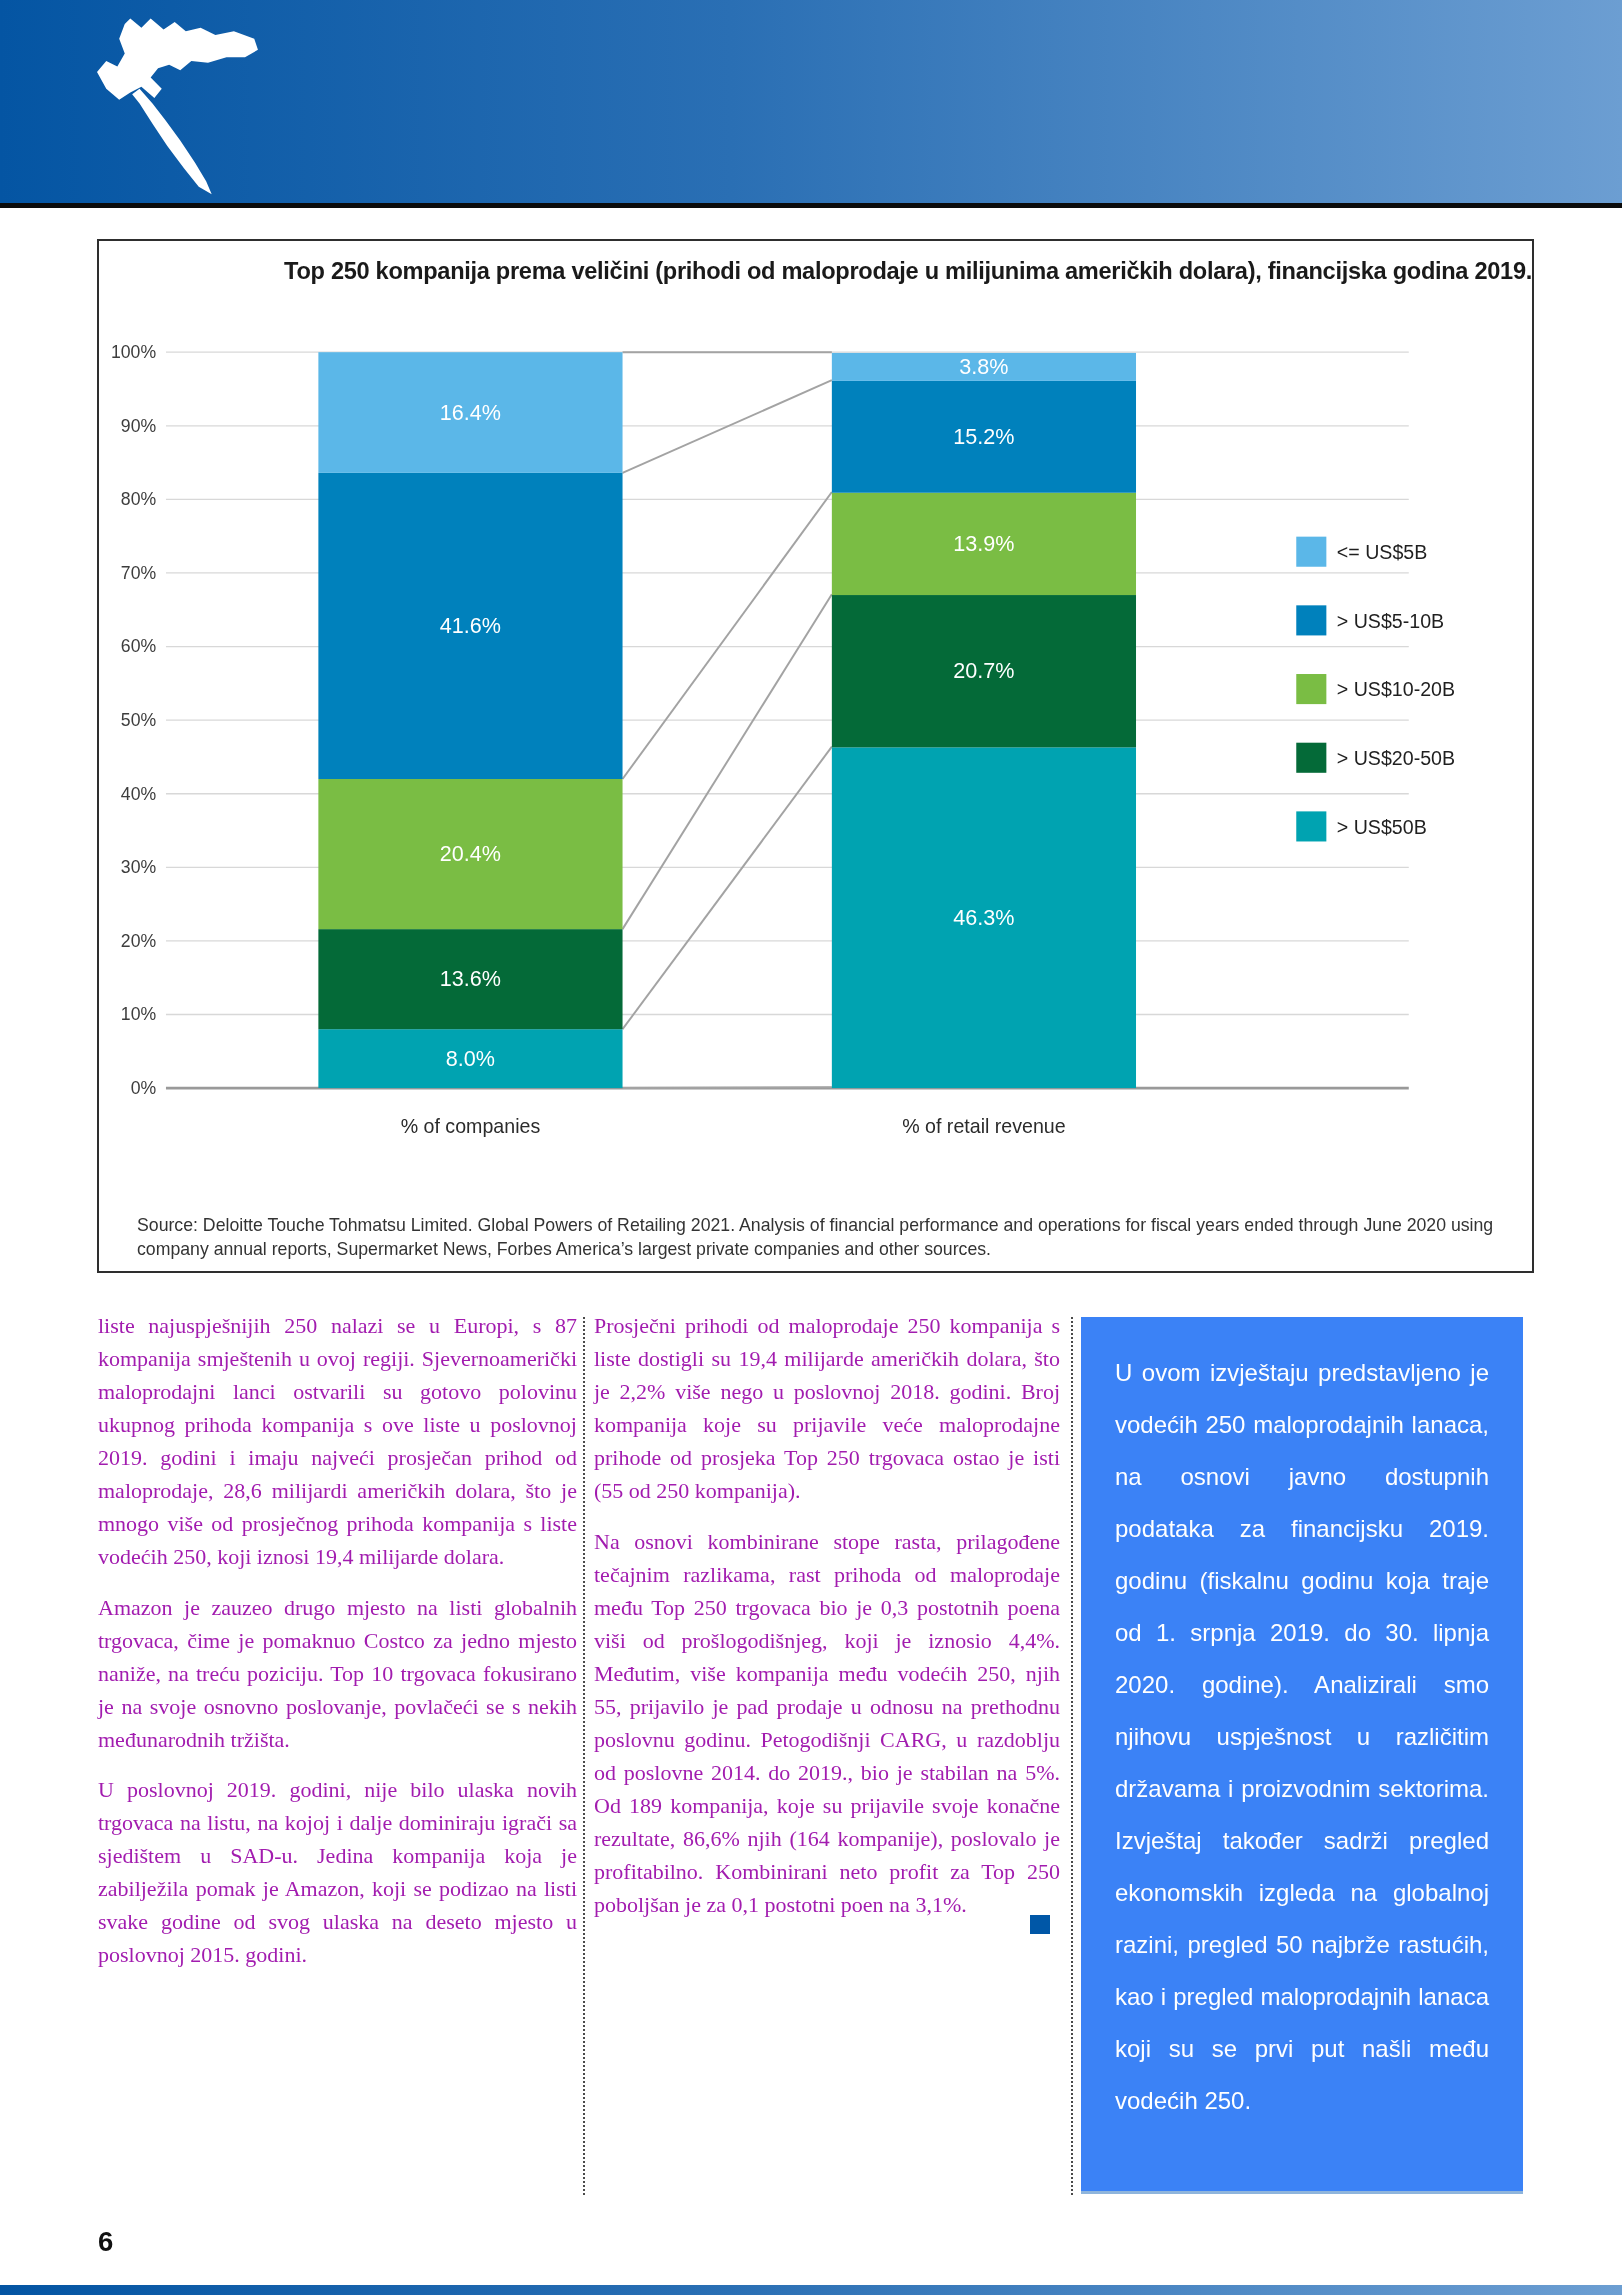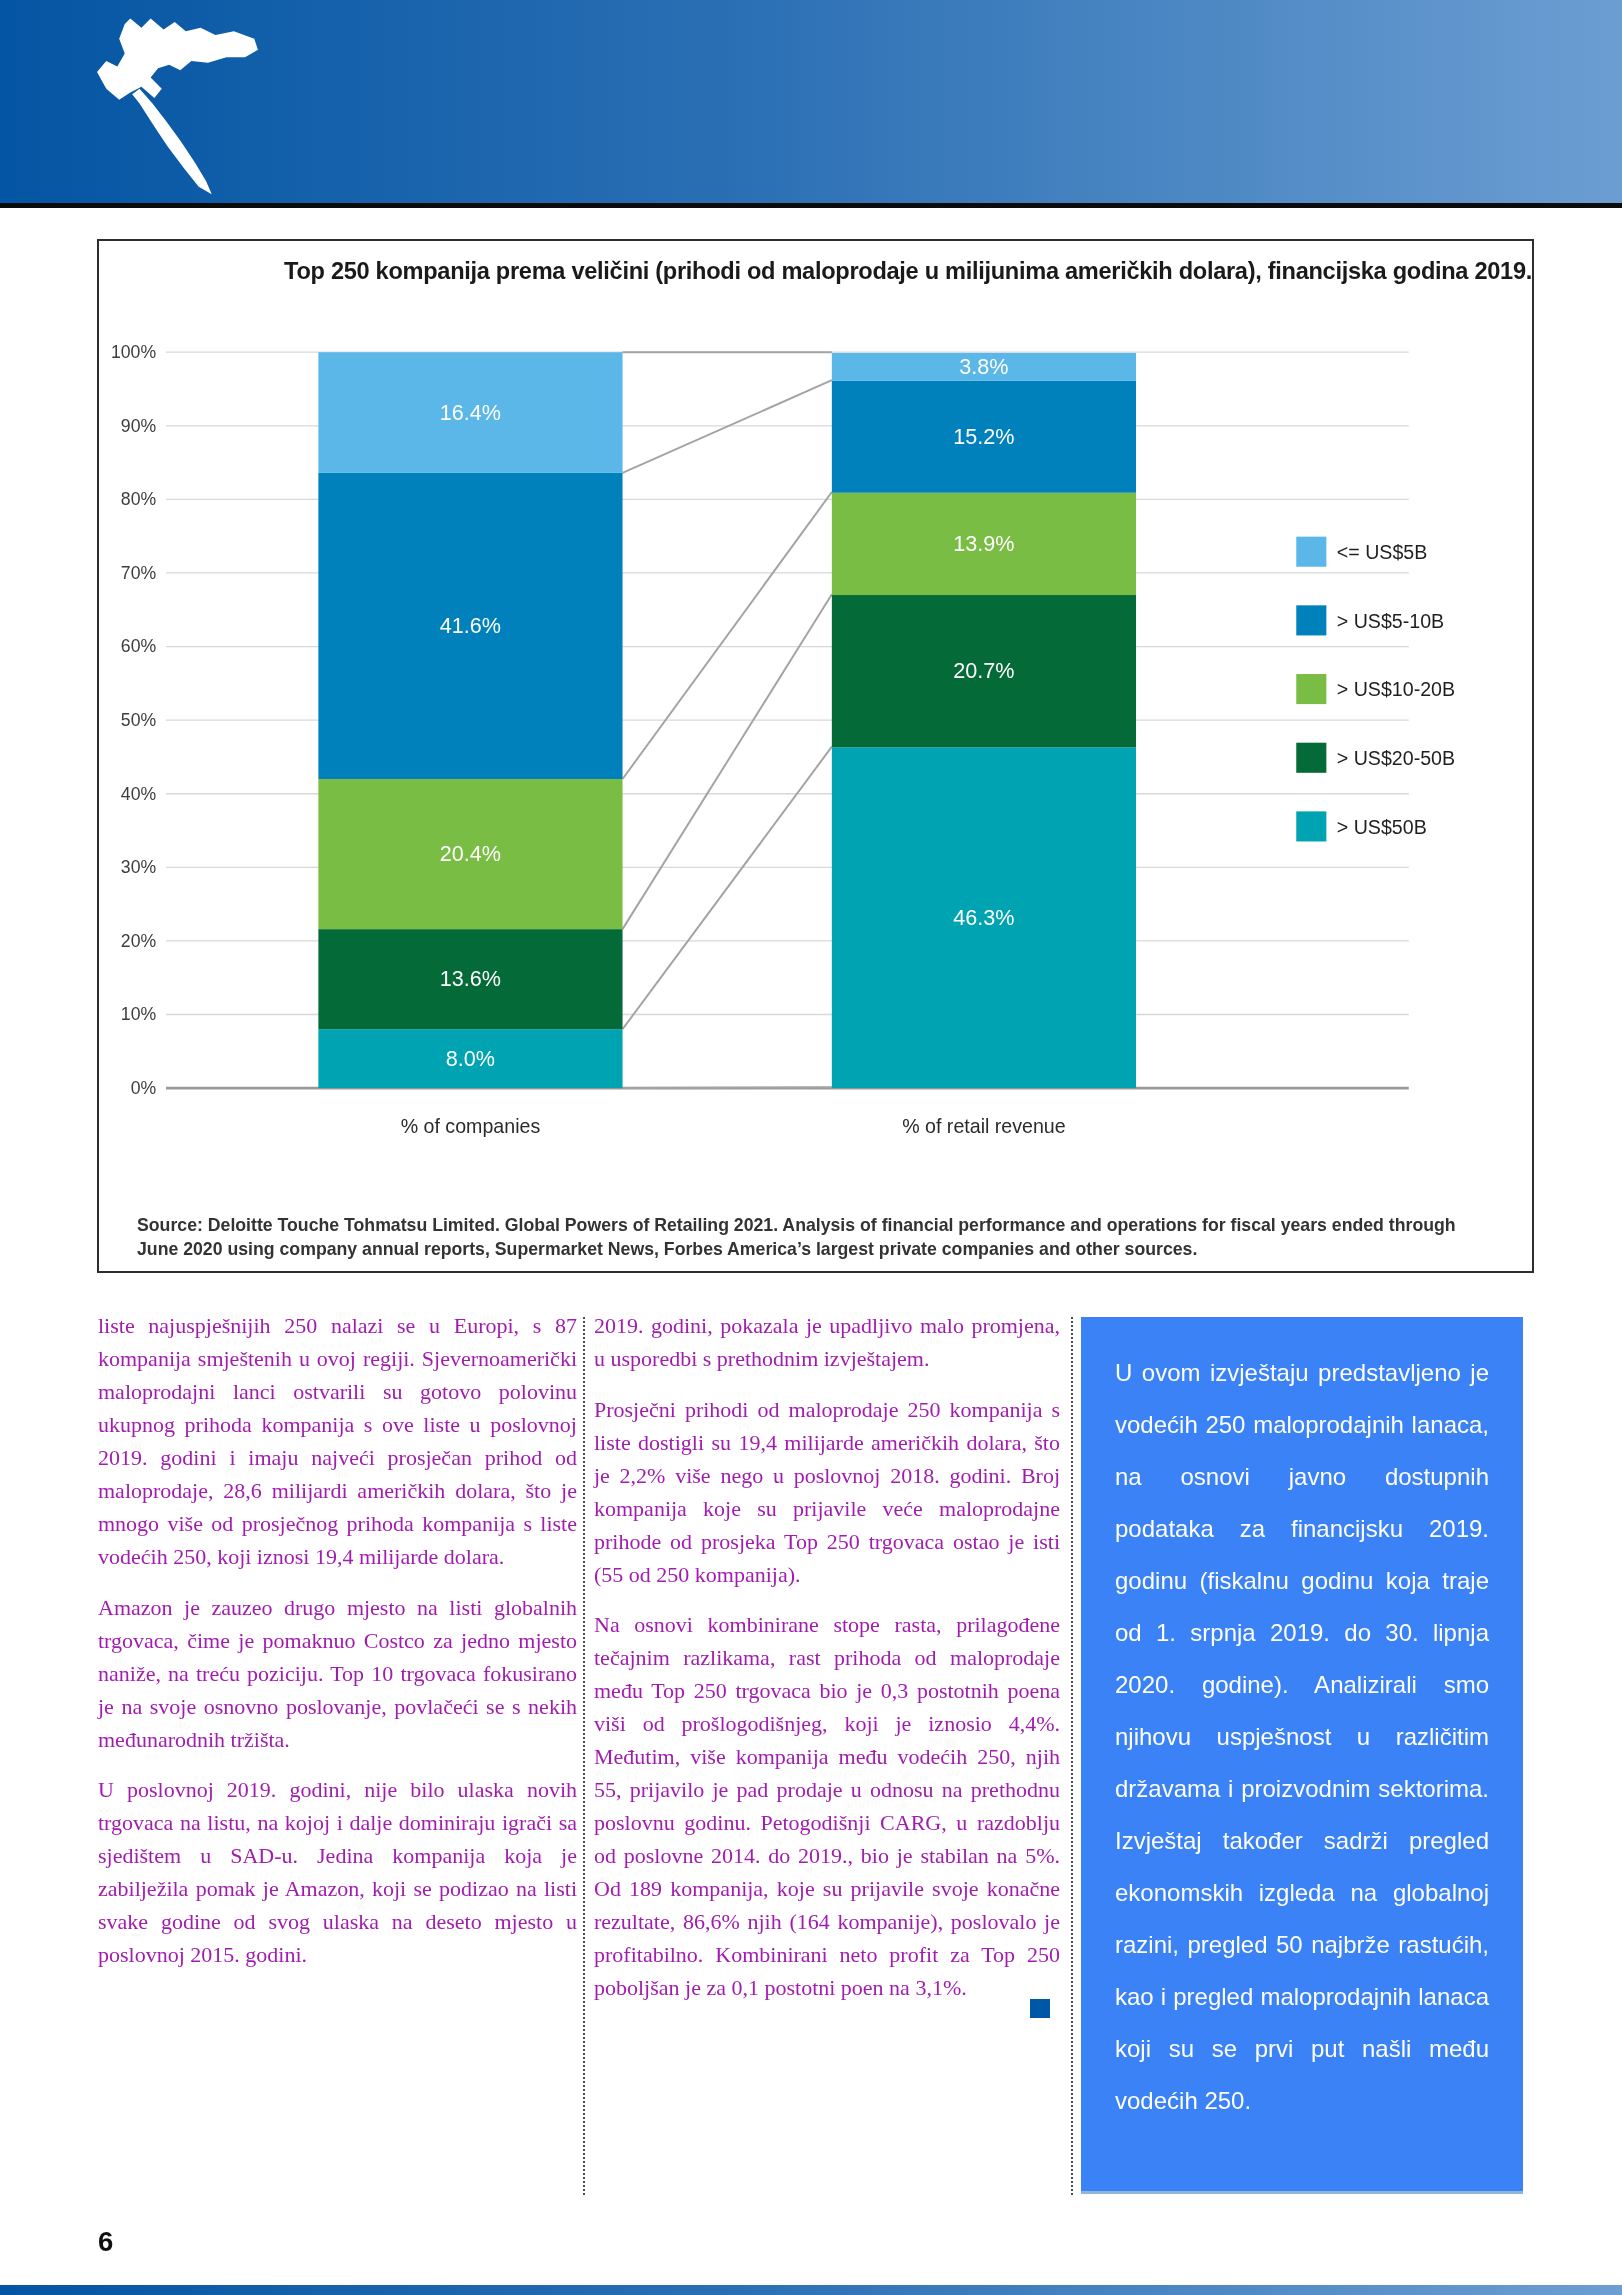--- a/index.html
+++ b/index.html
@@ -14,21 +14,21 @@
   .header-title{position:absolute;left:287px;top:48px;color:#ffffff;
                 font-weight:bold;font-size:41px;line-height:44px;letter-spacing:-0.7px;}
 
   
   .chart-card{position:absolute;left:97px;top:239px;width:1437px;height:1034px;
               background:#ffffff;border:2px solid #2e2e2e;box-sizing:border-box;}
   .chart-title{position:absolute;left:0;top:17px;width:100%;text-align:right;
                font-size:23.6px;font-weight:bold;color:#1a1a1a;letter-spacing:-0.3px;}
   #chart-svg{position:absolute;left:0;top:0;width:1433px;height:955px;}
   .chart-source{position:absolute;left:38px;top:972px;width:1358px;
-                font-size:17.7px;line-height:24px;color:#333333;font-weight:bold;}
+                font-size:17.7px;line-height:24px;color:#333333;}
 
   
   .textcol{position:absolute;top:1309px;font-family:"Liberation Serif",serif;
            font-size:22px;line-height:33px;color:#a21caf;text-align:justify;}
   .textcol p{margin:0 0 17.7px 0;hyphens:auto;}
   .col1{left:98px;width:479px;}
   .col2{left:594px;width:466px;}
   .col-divider{position:absolute;top:1317px;height:878px;width:0;
                border-left:2.6px dotted #4a4a4a;}
   .divider1{left:583px;}
@@ -125,21 +125,20 @@
 
 <div class="textcol col1">
   <p>liste najuspješnijih 250 nalazi se u Europi, s 87 kompanija smještenih u ovoj regiji. Sjevernoamerički maloprodajni lanci ostvarili su gotovo polovinu ukupnog prihoda kompanija s ove liste u poslovnoj 2019. godini i imaju najveći prosječan prihod od maloprodaje, 28,6 milijardi američkih dolara, što je mnogo više od prosječnog prihoda kompanija s liste vodećih 250, koji iznosi 19,4 milijarde dolara.</p>
   <p>Amazon je zauzeo drugo mjesto na listi globalnih trgovaca, čime je pomaknuo Costco za jedno mjesto naniže, na treću poziciju. Top 10 trgovaca fokusirano je na svoje osnovno poslovanje, povlačeći se s nekih međunarodnih tržišta.</p>
   <p>U poslovnoj 2019. godini, nije bilo ulaska novih trgovaca na listu, na kojoj i dalje dominiraju igrači sa sjedištem u SAD-u. Jedina kompanija koja je zabilježila pomak je Amazon, koji se podizao na listi svake godine od svog ulaska na deseto mjesto u poslovnoj 2015. godini.</p>
 </div>
 
 <div class="col-divider divider1"></div>
 
 <div class="textcol col2">
-  <p>2019. godini, pokazala je upadljivo malo promjena, u usporedbi s prethodnim izvještajem.</p>
   <p>Prosječni prihodi od maloprodaje 250 kompanija s liste dostigli su 19,4 milijarde američkih dolara, što je 2,2% više nego u poslovnoj 2018. godini. Broj kompanija koje su prijavile veće maloprodajne prihode od prosjeka Top 250 trgovaca ostao je isti (55 od 250 kompanija).</p>
   <p>Na osnovi kombinirane stope rasta, prilagođene tečajnim razlikama, rast prihoda od maloprodaje među Top 250 trgovaca bio je 0,3 postotnih poena viši od prošlogodišnjeg, koji je iznosio 4,4%. Međutim, više kompanija među vodećih 250, njih 55, prijavilo je pad prodaje u odnosu na prethodnu poslovnu godinu. Petogodišnji CARG, u razdoblju od poslovne 2014. do 2019., bio je stabilan na 5%. Od 189 kompanija, koje su prijavile svoje konačne rezultate, 86,6% njih (164 kompanije), poslovalo je profitabilno. Kombinirani neto profit za Top 250 poboljšan je za 0,1 postotni poen na 3,1%.</p>
   <span class="eom"></span>
 </div>
 
 <div class="col-divider divider2"></div>
 
 <div class="highlight-box">
   <div class="highlight-text">U ovom izvještaju predstavljeno je vodećih 250 maloprodajnih lanaca, na osnovi javno dostupnih podataka za financijsku 2019. godinu (fiskalnu godinu koja traje od 1. srpnja 2019. do 30. lipnja 2020. godine). Analizirali smo njihovu uspješnost u različitim državama i proizvodnim sektorima. Izvještaj također sadrži pregled ekonomskih izgleda na globalnoj razini, pregled 50 najbrže rastućih, kao i pregled maloprodajnih lanaca koji su se prvi put našli među vodećih 250.</div>
 </div>

